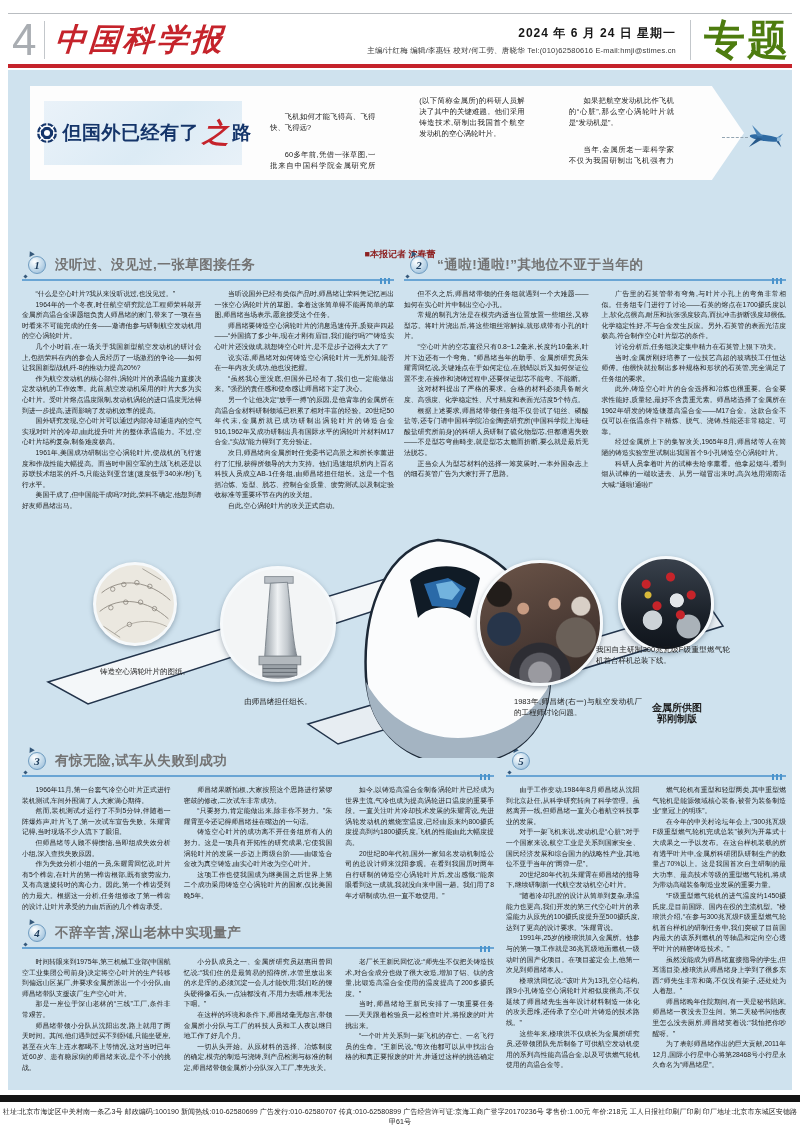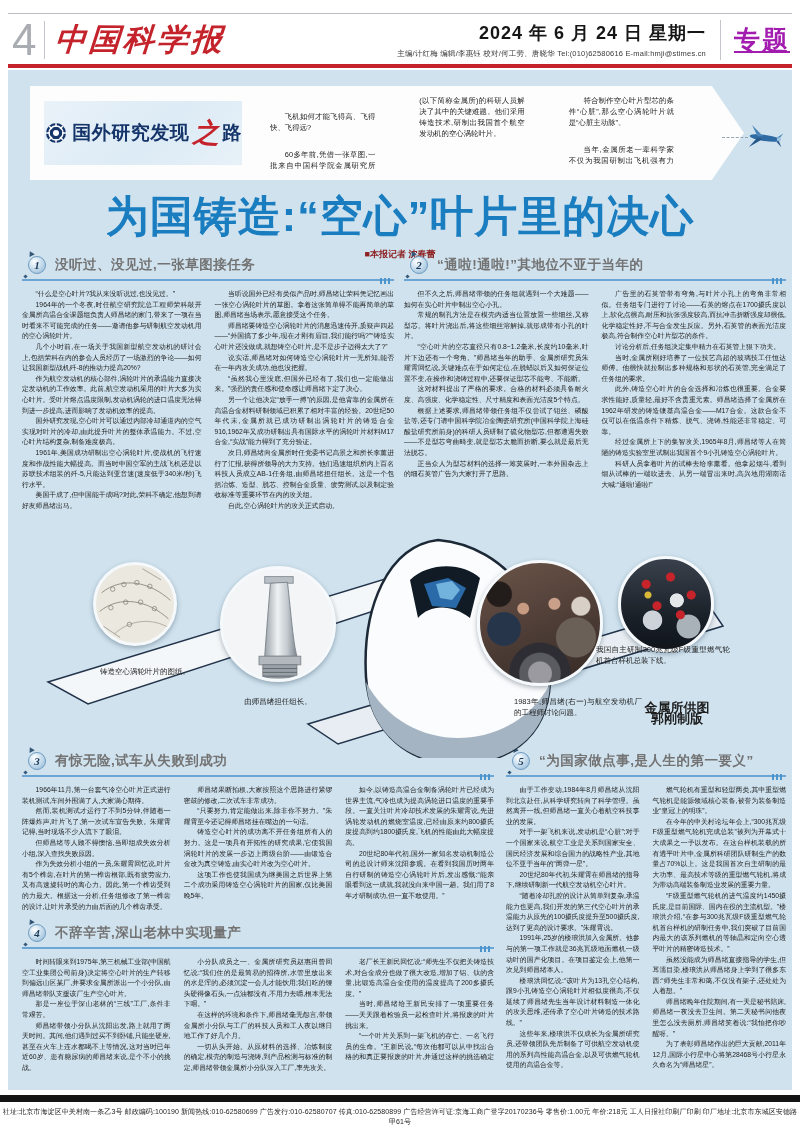--- a/index.html
+++ b/index.html
@@ -10,24 +10,24 @@
     font-family:"Liberation Sans","DejaVu Sans",sans-serif; color:#1d1d1d;
   }
   
   .top-rule { position:absolute; top:13px; left:8px; right:8px; height:1px; background:#b9bdc1; }
   .masthead-row { position:absolute; top:17px; left:8px; right:8px; height:46px; display:flex; align-items:center; }
   .pagenum { font-size:44px; line-height:44px; color:#a9adb2; font-weight:400; padding:0 6px 0 4px; }
   .vdiv { width:1px; height:38px; background:#c3c7cb; margin:0 10px 0 2px; }
   .brand { color:#c5232b; font-family:"Liberation Serif","DejaVu Serif",serif; font-weight:bold; font-style:italic; font-size:31px; letter-spacing:3px; transform:skewX(-4deg); }
   .hspacer { flex:1; }
   .header-meta { text-align:right; padding-right:14px; }
-  .date-line { font-size:18px; font-weight:bold; color:#161616; letter-spacing:1px; }
+  .date-line { font-size:12px; font-weight:bold; color:#161616; letter-spacing:1px; }
   .editors-line { font-size:7.5px; color:#3a3a3a; margin-top:4px; letter-spacing:0.2px; }
   .vdiv2 { width:1px; height:40px; background:#c3c7cb; }
-  .section-label { color:#a21caf; font-size:26px; font-weight:bold; letter-spacing:2px; padding-left:13px; padding-right:2px;text-decoration:underline; }
+  .section-label { color:#4d7c0f; font-size:41px; font-weight:bold; letter-spacing:2px; padding-left:13px; padding-right:2px; }
   .red-rule { position:absolute; top:64px; left:8px; right:8px; height:4px; background:#c5232b; }
   
   .content { position:absolute; top:70px; left:8px; right:8px; height:1020px; background:#cfe2ee; }
   
   .banner { position:absolute; top:16px; left:22px; width:714px; height:94px; background:#fdfdfd;
     clip-path:polygon(0 0, 95.5% 0, 100% 50%, 95.5% 100%, 0 100%);
     display:flex; align-items:center; padding:8px 54px 8px 14px; }
   .banner-logo { width:198px; height:64px; display:flex; align-items:center; justify-content:center; gap:4px;
     background:linear-gradient(135deg,#eaf2f9 0%,#dcebf5 55%,#e8f1f8 100%); position:relative; }
   .logo-gear { width:24px; height:24px; flex:0 0 auto; }
@@ -95,21 +95,21 @@
       radial-gradient(circle at 35% 68%, #cdd3d8 0 11%, rgba(0,0,0,0) 12%),
       radial-gradient(circle at 62% 46%, #e3e7ea 0 9%, rgba(0,0,0,0) 10%),
       radial-gradient(circle at 75% 75%, #aab2b9 0 12%, rgba(0,0,0,0) 13%),
       linear-gradient(180deg,#39414c 0%, #1a2028 65%, #10151c 100%); }
   .caption { position:absolute; z-index:3; font-size:7.5px; line-height:11px; color:#1d1d1d; text-align:justify; }
   .cap-sketch  { left:92px;  top:134px; width:92px; }
   .cap-blade   { left:228px; top:164px; width:84px; text-align:center; }
   .cap-people  { left:474px; top:164px; width:128px;margin-left:32px; }
   .cap-turbine { left:588px; top:112px; width:134px; }
   .credit { position:absolute; z-index:3; left:614px; top:170px; width:110px; text-align:center;
-    font-size:13px; line-height:11px; font-weight:bold; color:#1d1d1d; }
+    font-size:10px; line-height:11px; font-weight:bold; color:#1d1d1d; }
   
   .footer-bar { position:absolute; top:1095px; left:0; width:800px; height:7px; background:#141414; }
   .footer-text { position:absolute; top:1107px; left:0; width:800px; text-align:center; font-size:7px; color:#222; letter-spacing:0.1px; }
 </style>
 </head>
 <body>
 
 <div class="page">
 
   <div class="top-rule"></div>
@@ -141,47 +141,46 @@
               <line x1="12" y1="18" x2="12" y2="22"></line>
             <line x1="2" y1="12" x2="6" y2="12"></line>
               <line x1="18" y1="12" x2="22" y2="12"></line>
             <line x1="5" y1="5" x2="8" y2="8"></line>
               <line x1="16" y1="16" x2="19" y2="19"></line>
             <line x1="19" y1="5" x2="16" y2="8"></line>
               <line x1="8" y1="16" x2="5" y2="19"></line>
           </g>
           <circle cx="12" cy="12" r="3" fill="#ffffff"></circle>
         </svg>
-        <span class="logo-text">国外研究发现</span>
+        <span class="logo-text">但国外已经有了</span>
         <span class="logo-zhi">之</span>
         <span class="logo-text">路</span>
       </div>
       <div class="banner-body">
         <p>飞机如何才能飞得高、飞得快、飞得远?</p>
         <p>60多年前,凭借一张草图,一批来自中国科学院金属研究所(以下简称金属所)的科研人员解决了其中的关键难题。他们采用铸造技术,研制出我国首个航空发动机的空心涡轮叶片。</p>
-        <p>符合制作空心叶片型芯的条件“心脏”,那么空心涡轮叶片就是“心脏主动脉”。</p>
+        <p>如果把航空发动机比作飞机的“心脏”,那么空心涡轮叶片就是“发动机是”。</p>
         <p>当年,金属所老一辈科学家不仅为我国研制出飞机强有力的“中国心”作出了重要贡献,还将这门技术和手艺传承下去,使其不断开枝散叶、发扬光大。</p>
       </div>
     </div>
 
     <div class="banner-plane">
       <div class="dash-line"></div>
       <svg viewBox="0 0 66 40" style="position:absolute;left:20px;top:0;width:46px;height:40px;">
         <g transform="rotate(8 33 20)">
           <ellipse cx="33" cy="20" rx="22" ry="4.5" fill="#2f6ba3"></ellipse>
           <polygon points="30,18 12,4 22,19" fill="#4b85b8"></polygon>
           <polygon points="30,22 12,36 22,21" fill="#27598a"></polygon>
           <polygon points="50,17 58,10 53,19" fill="#4b85b8"></polygon>
           <polygon points="50,23 58,30 53,21" fill="#27598a"></polygon>
           <circle cx="53" cy="19" r="3" fill="#9cc3e0"></circle>
         </g>
       </svg>
     </div>
 
-    <div class="headline">为国铸造:“空心”叶片里的决心</div>
     <div class="byline">■本报记者 沈春蕾</div>
 
     <div class="sec sec1">
       <div class="sec-head">
         <div class="sphere">1</div>
         <div class="sec-title">没听过、没见过,一张草图接任务</div>
         <div class="sec-dots"></div>
       </div>
       <div class="sec-body cols2">
         <p>“什么是空心叶片?我从来没听说过,也没见过。”</p>
@@ -328,21 +327,20 @@
         <p>老厂长王新民回忆说:“师先生不仅把关铸造技术,对合金成分也做了很大改造,增加了铝、钛的含量,比锻造高温合金使用的温度提高了200多摄氏度。”</p>
         <p>当时,师昌绪给王新民安排了一项重要任务——天天跟着检验员一起检查叶片,将报废的叶片挑出来。</p>
         <p>“一个叶片关系到一架飞机的存亡、一名飞行员的生命。”王新民说,“每次他都可以从中找出合格的和真正要报废的叶片,并通过这样的挑选确定了标准和检验方法,最终确保叶片顺利实现批量生产。”</p>
 
       </div>
     </div>
 
     <div class="sec sec5">
       <div class="sec-head">
         <div class="sphere">5</div>
-        <div class="sec-title">“为国家做点事,是人生的第一要义”</div>
         <div class="sec-dots"></div>
       </div>
       <div class="sec-body cols2">
         <p>由于工作变动,1984年8月师昌绪从沈阳到北京赴任,从科学研究转向了科学管理。虽然离开一线,但师昌绪一直关心着航空科技事业的发展。</p>
         <p>对于一架飞机来说,发动机是“心脏”;对于一个国家来说,航空工业是关系到国家安全、国民经济发展和综合国力的战略性产业,其地位不亚于当年的“两弹一星”。</p>
         <p>20世纪80年代初,朱耀霄在师昌绪的指导下,继续研制新一代航空发动机空心叶片。</p>
         <p>“随着冷却孔腔的设计从简单到复杂,承温能力也更高,我们开发的第三代空心叶片的承温能力从原先的100摄氏度提升至500摄氏度,达到了更高的设计要求。”朱耀霄说。</p>
         <p>1991年,25岁的楼琅洪加入金属所。他参与的第一项工作就是36兆瓦级地面燃机一级动叶的国产化项目。在项目鉴定会上,他第一次见到师昌绪本人。</p>
         <p>楼琅洪回忆说:“该叶片为13孔空心结构,跟9小孔铸造空心涡轮叶片相似度很高,不仅延续了师昌绪先生当年设计材料制造一体化的攻关思维,还传承了空心叶片铸造的技术路线。”</p>
         <p>这些年来,楼琅洪不仅成长为金属所研究员,还带领团队先后制备了可供航空发动机使用的系列高性能高温合金,以及可供燃气轮机使用的高温合金等。</p>

